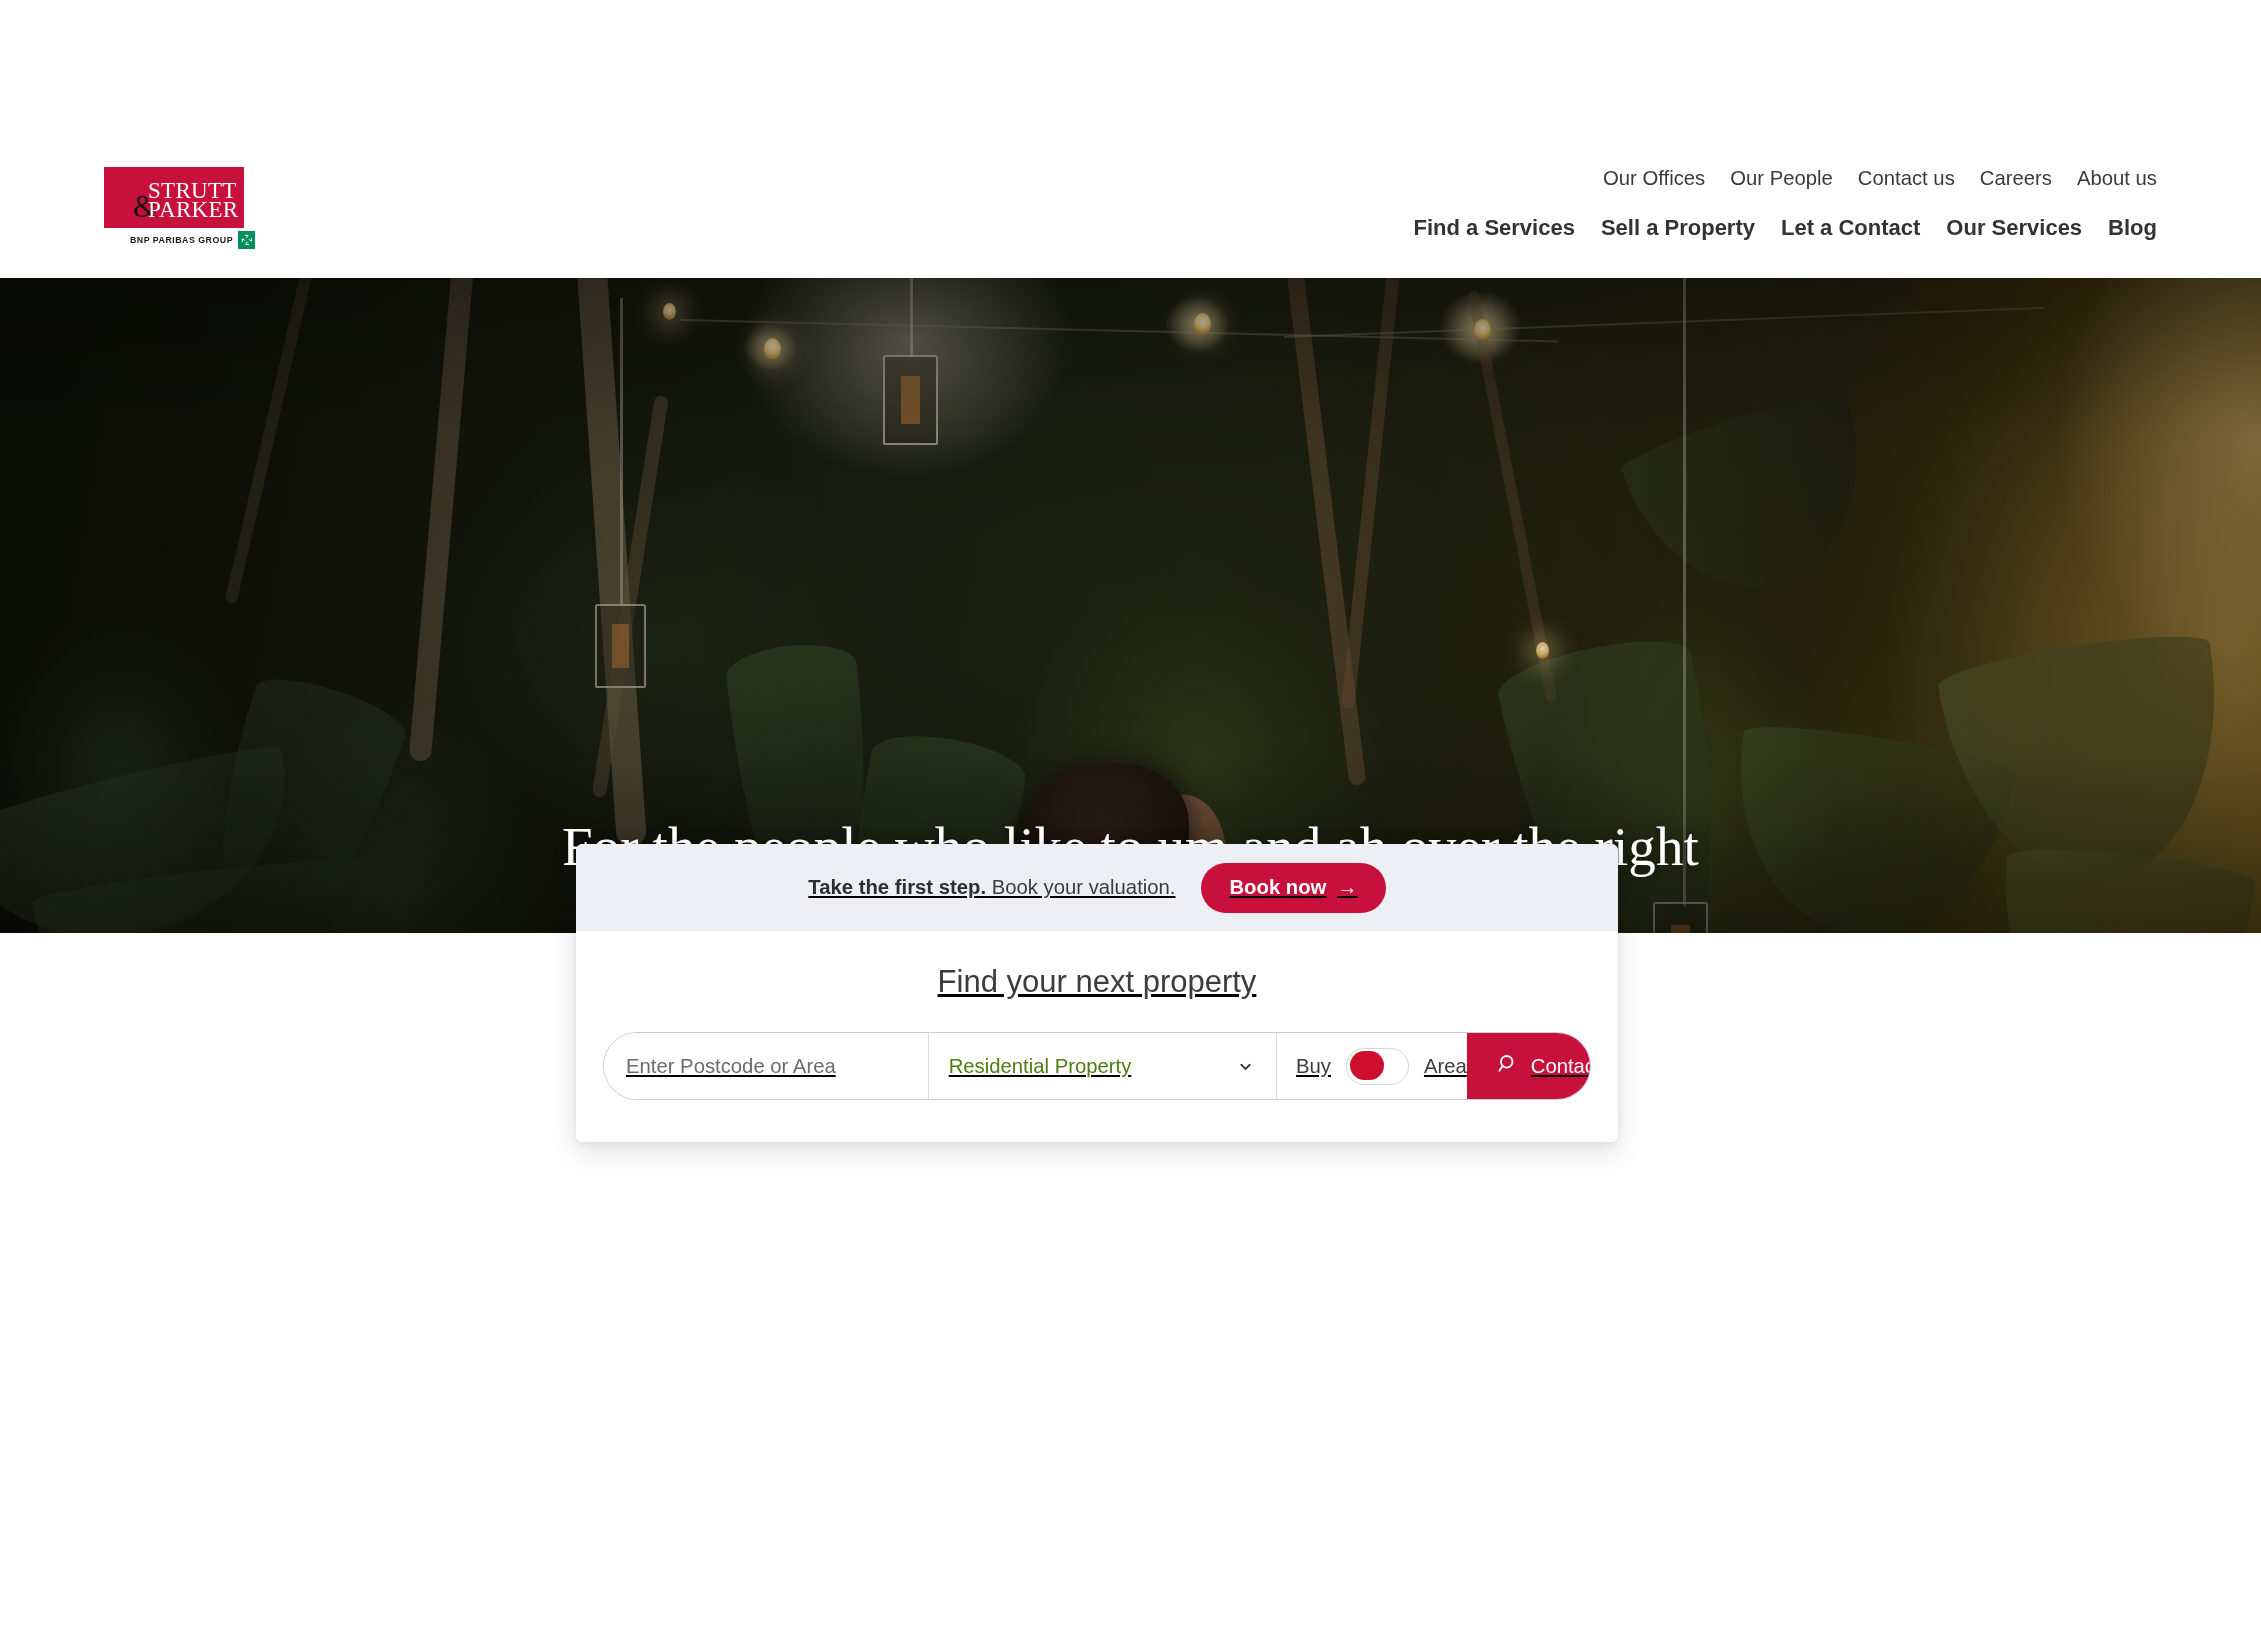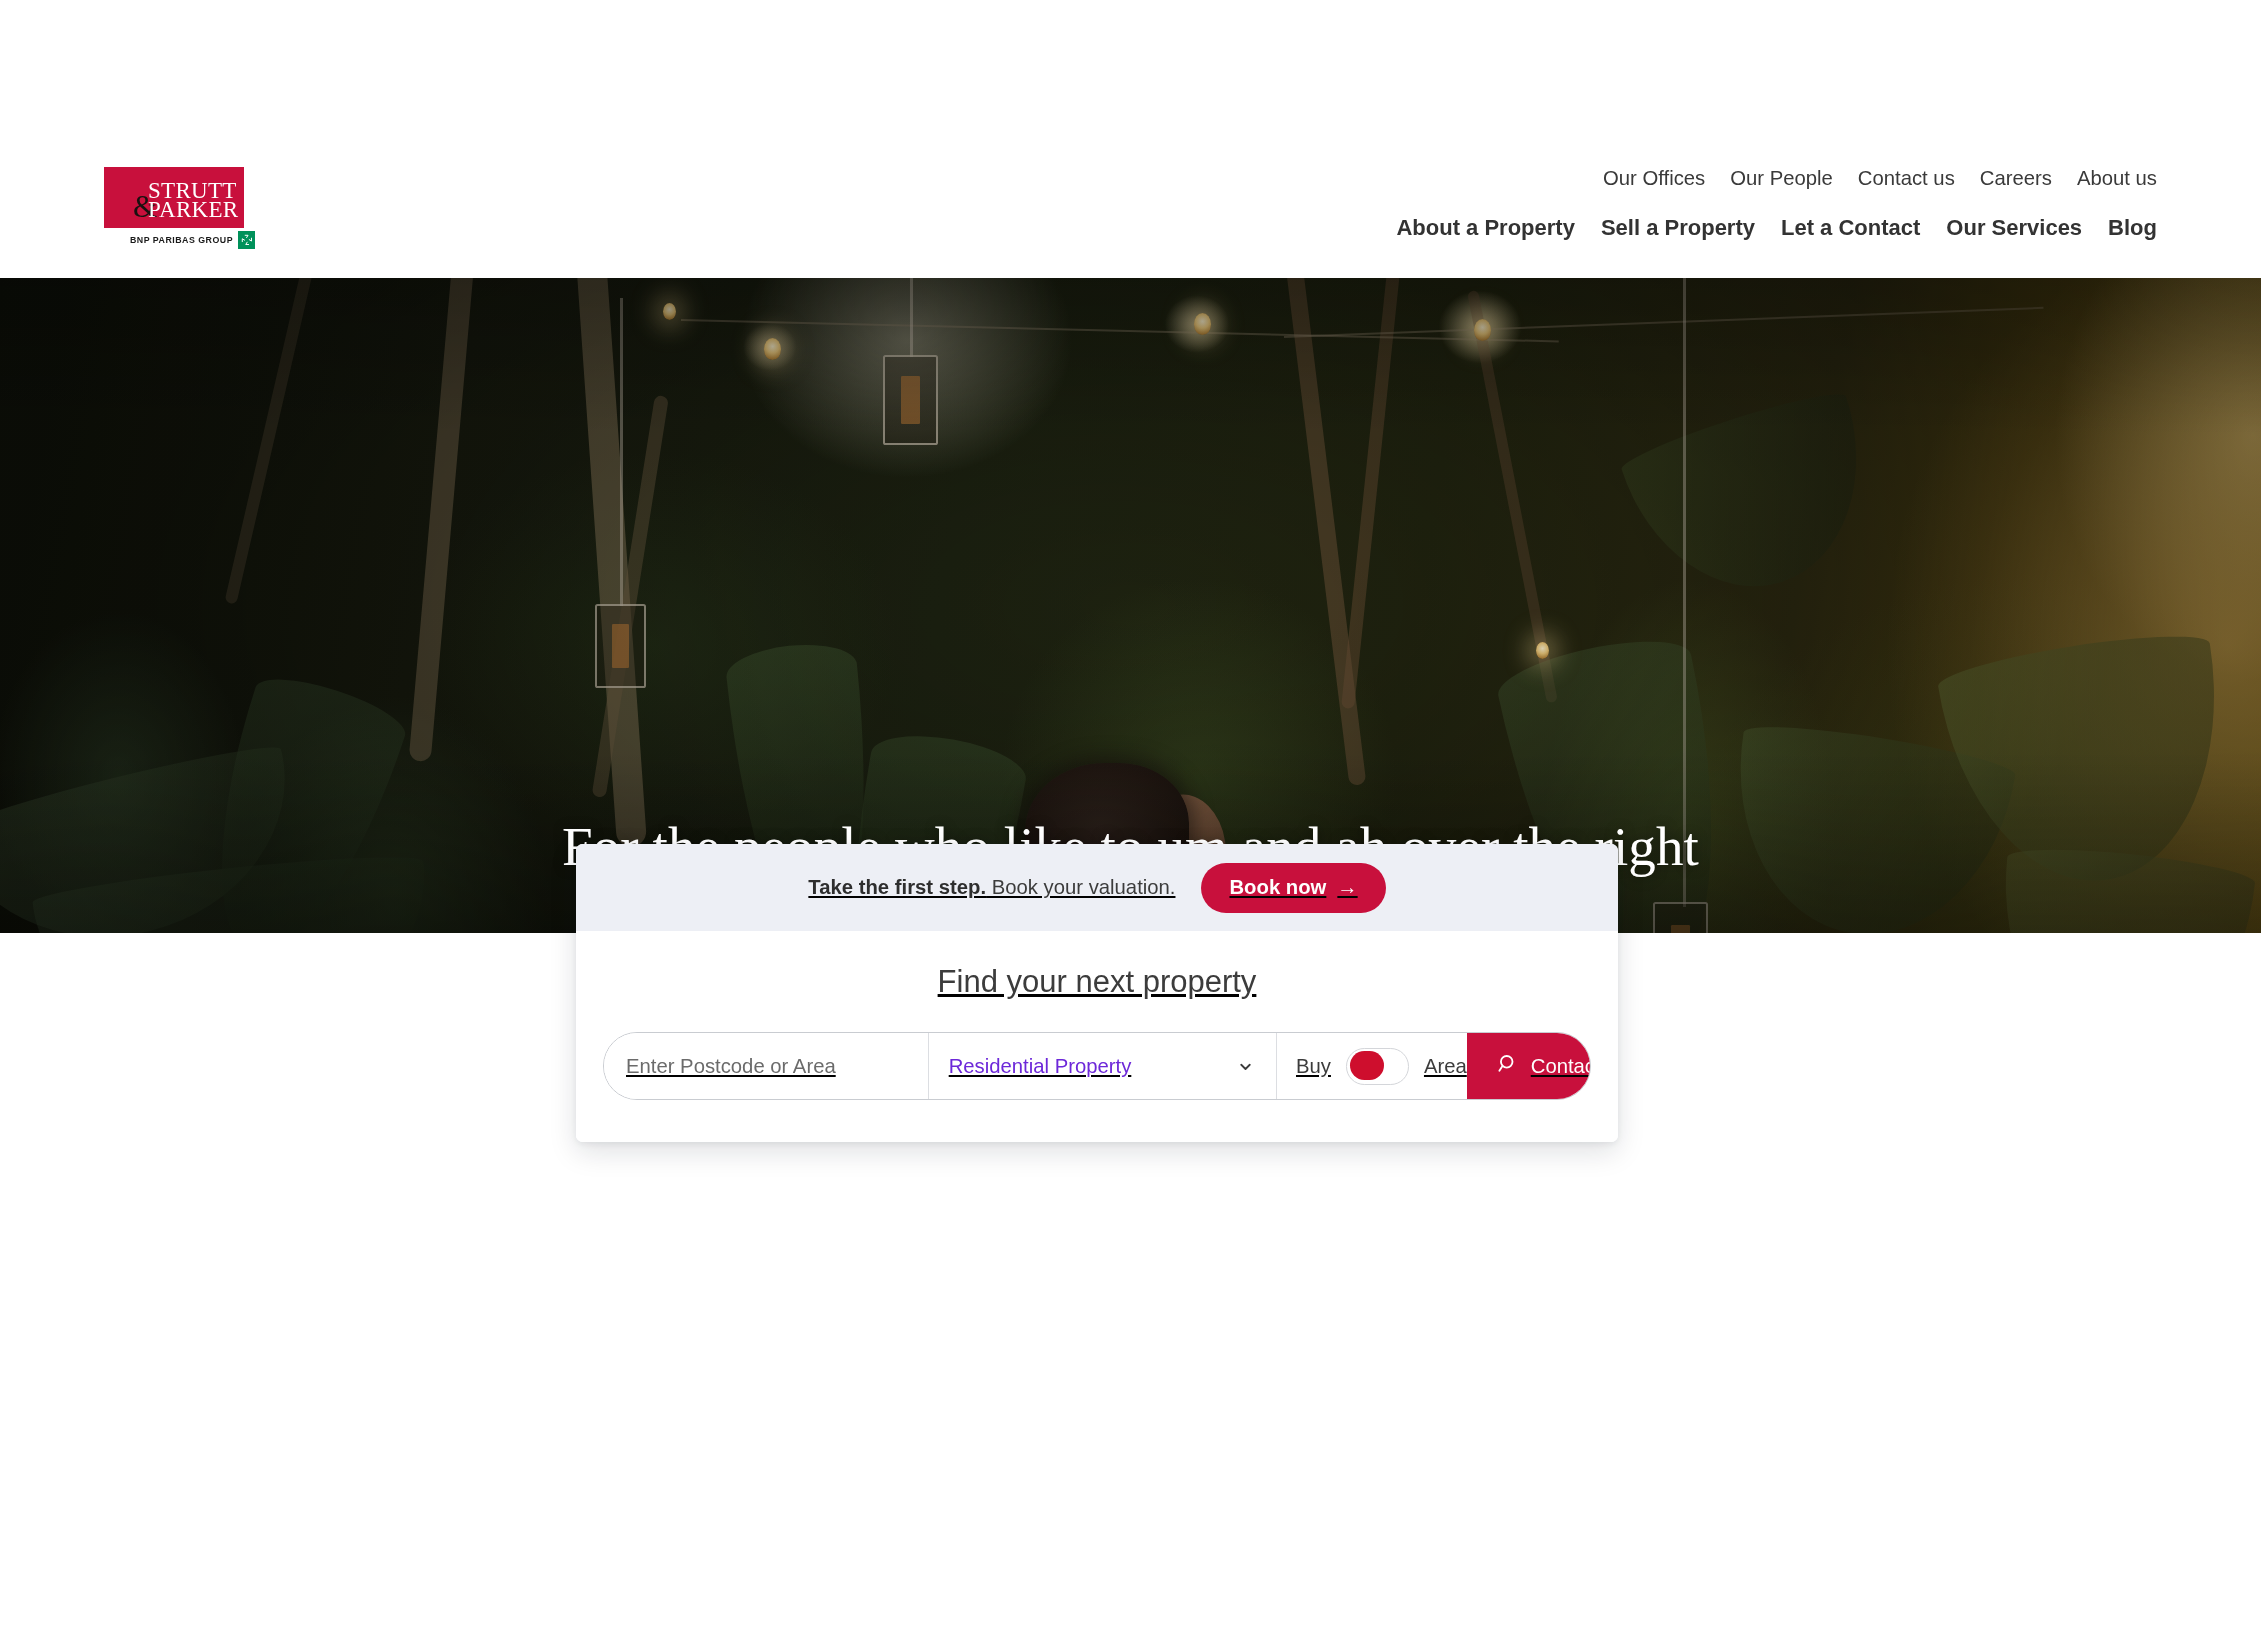--- a/index.html
+++ b/index.html
@@ -327,21 +327,21 @@
     border: none;
     outline: none;
     font-size: 20.3px;
     color: #4a4a4a;
     font-family: "Liberation Sans", sans-serif;
     background: transparent;
   }
   .seg-postcode input::placeholder { color: #6b6b6b; }
 
   .seg-type { flex: 0 0 348px; padding: 0 22px 0 19.7px; justify-content: space-between; }
-  .seg-type .sel-value { font-size: 20.3px; color: #6d28d9; white-space: nowrap; }
+  .seg-type .sel-value { font-size: 20.3px; color: #4d7c0f; white-space: nowrap; }
   .chev { width: 17px; height: 17px; flex: none; }
 
   .seg-toggle { flex: 1 1 auto; justify-content: center; gap: 15px; }
   .tog-label { font-size: 20.3px; color: #3c3c3c; }
   .toggle-switch {
     position: relative;
     width: 63px; height: 37px;
     border-radius: 18.3px;
     background: #ffffff;
     border: 1.3px solid #d4d6da;
@@ -406,21 +406,21 @@
 
     <nav class="nav-top">
       <a href="#">Our Offices</a>
       <a href="#">Our People</a>
       <a href="#">Contact us</a>
       <a href="#">Careers</a>
       <a href="#">About us</a>
     </nav>
 
     <nav class="nav-main">
-      <a href="#">About a Property</a>
+      <a href="#">Find a Services</a>
       <a href="#">Sell a Property</a>
       <a href="#">Let a Contact</a>
       <a href="#">Our Services</a>
       <a href="#">Blog</a>
     </nav>
   </header>
 
   <section class="hero">
     <div class="hero-photo">
 

